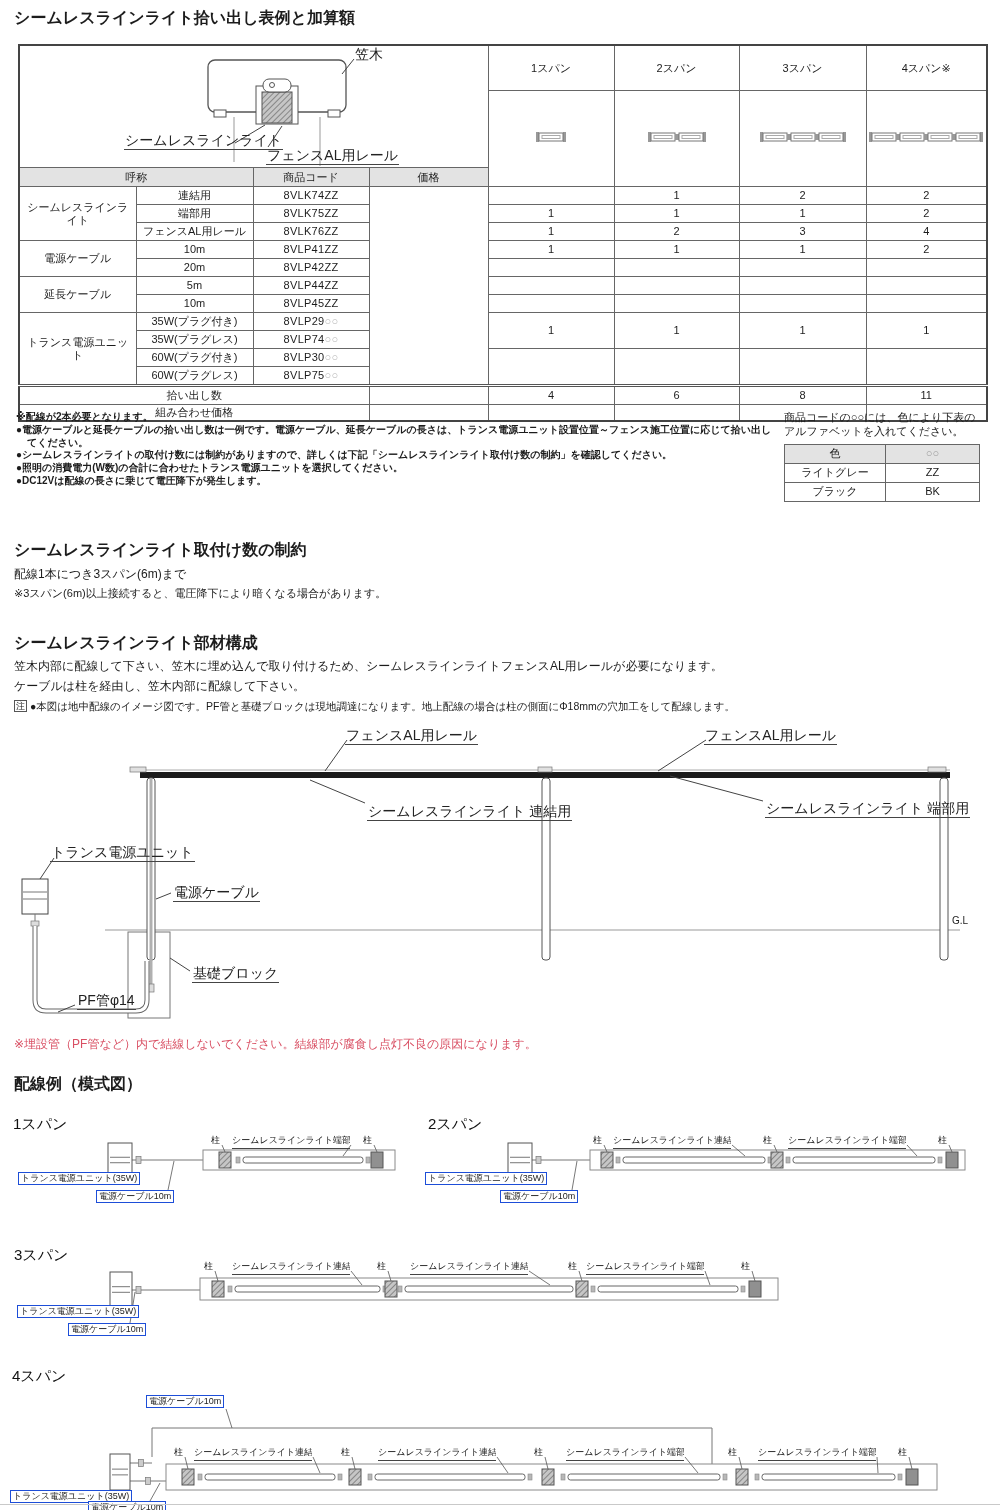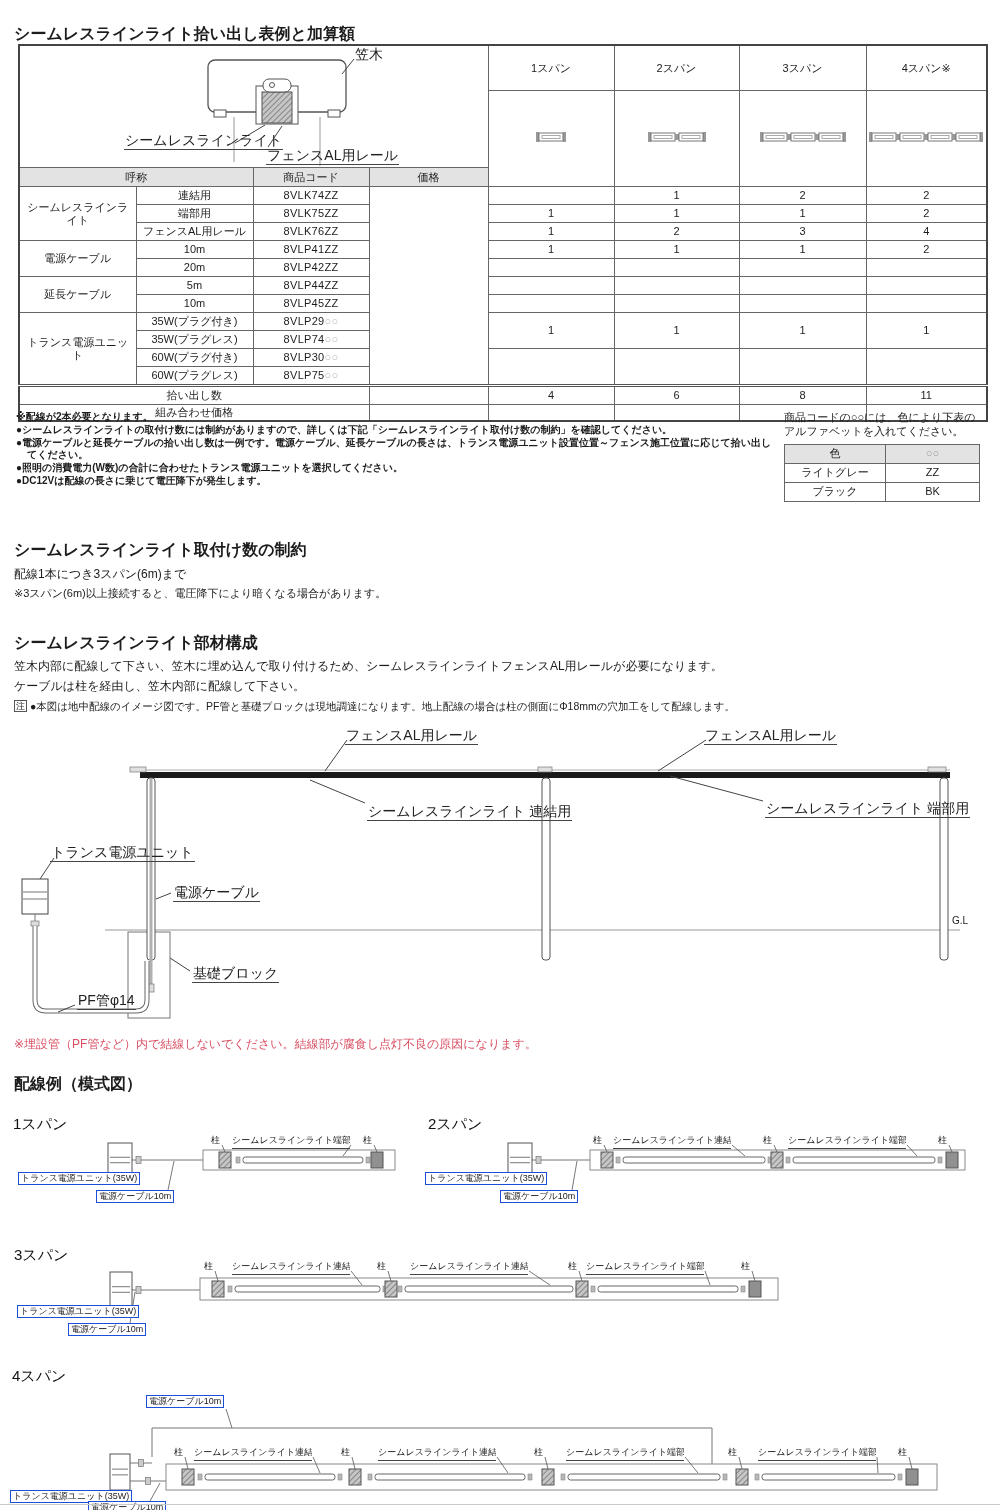--- a/index.html
+++ b/index.html
@@ -69,21 +69,21 @@
   <defs>
     <pattern id="hatch" width="4" height="4" patternUnits="userSpaceOnUse" patternTransform="rotate(45)">
       <rect width="4" height="4" fill="#c6c6c6"></rect>
       <line x1="0" y1="0" x2="0" y2="4" stroke="#6a6a6a" stroke-width="1.4"></line>
     </pattern>
   </defs>
 </svg>
 
 <div class="page">
 
-  <div class="sec-title" style="left:14px;top:24px">シームレスラインライト拾い出し表例と加算額</div>
+  <div class="sec-title" style="left:14px;top:8px">シームレスラインライト拾い出し表例と加算額</div>
 
   <table class="ptable">
     <colgroup>
       <col style="width:117px">
         <col style="width:117px">
         <col style="width:116px">
         <col style="width:119px">
       <col style="width:126px">
         <col style="width:125px">
         <col style="width:127px">
@@ -266,22 +266,22 @@
       <td></td>
       <td></td>
       <td></td>
       <td></td>
     </tr>
   </tbody>
     </table>
 
   <div class="notes">
     <div>※配線が2本必要となります。</div>
+    <div style="white-space:normal">●電源ケーブルと延長ケーブルの拾い出し数は一例です。電源ケーブル、延長ケーブルの長さは、トランス電源ユニット設置位置～フェンス施工位置に応じて拾い出してください。</div>
     <div>●シームレスラインライトの取付け数には制約がありますので、詳しくは下記「シームレスラインライト取付け数の制約」を確認してください。</div>
-    <div style="white-space:normal">●電源ケーブルと延長ケーブルの拾い出し数は一例です。電源ケーブル、延長ケーブルの長さは、トランス電源ユニット設置位置～フェンス施工位置に応じて拾い出してください。</div>
     <div>●照明の消費電力(W数)の合計に合わせたトランス電源ユニットを選択してください。</div>
     <div>●DC12Vは配線の長さに乗じて電圧降下が発生します。</div>
   </div>
 
   <div class="color-note">
     <div>商品コードの○○には、色により下表の</div>
     <div>アルファベットを入れてください。</div>
     <table class="ctable">
       <tbody>
           <tr>

